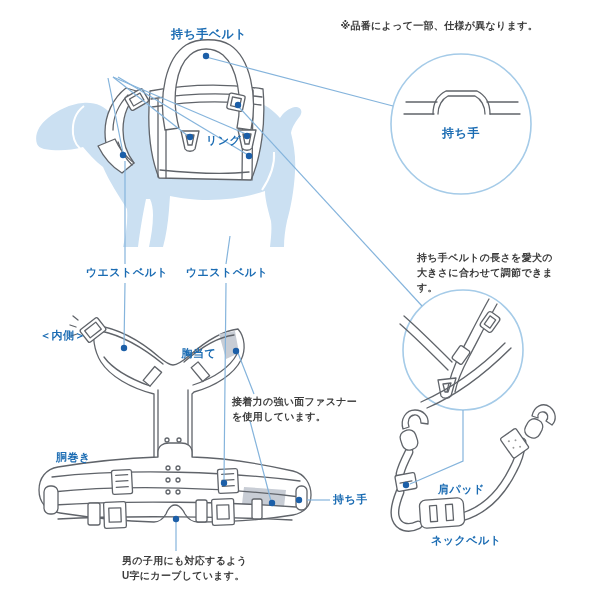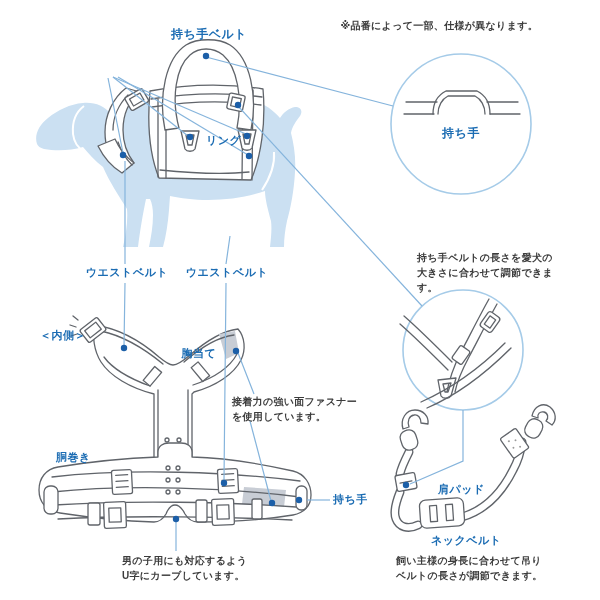--- a/index.html
+++ b/index.html
@@ -253,16 +253,14 @@
 <div class="lbl" style="left:333px;top:494px;">持ち手</div>
 <div class="note" style="left:122px;top:553px;">男の子用にも対応するよう
 U字にカーブしています。</div>
 
 <div class="lbl big center" style="left:461px;top:127px;">持ち手</div>
 
 <div class="note" style="left:417px;top:250px;">持ち手ベルトの長さを愛犬の
 大きさに合わせて調節できます。</div>
 <div class="lbl" style="left:438px;top:484px;">肩パッド</div>
 <div class="lbl" style="left:431px;top:535px;">ネックベルト</div>
-<div class="note" style="left:396px;top:553px;">飼い主様の身長に合わせて吊り
-ベルトの長さが調節できます。</div>
 
 </div>
 
 </body></html>

